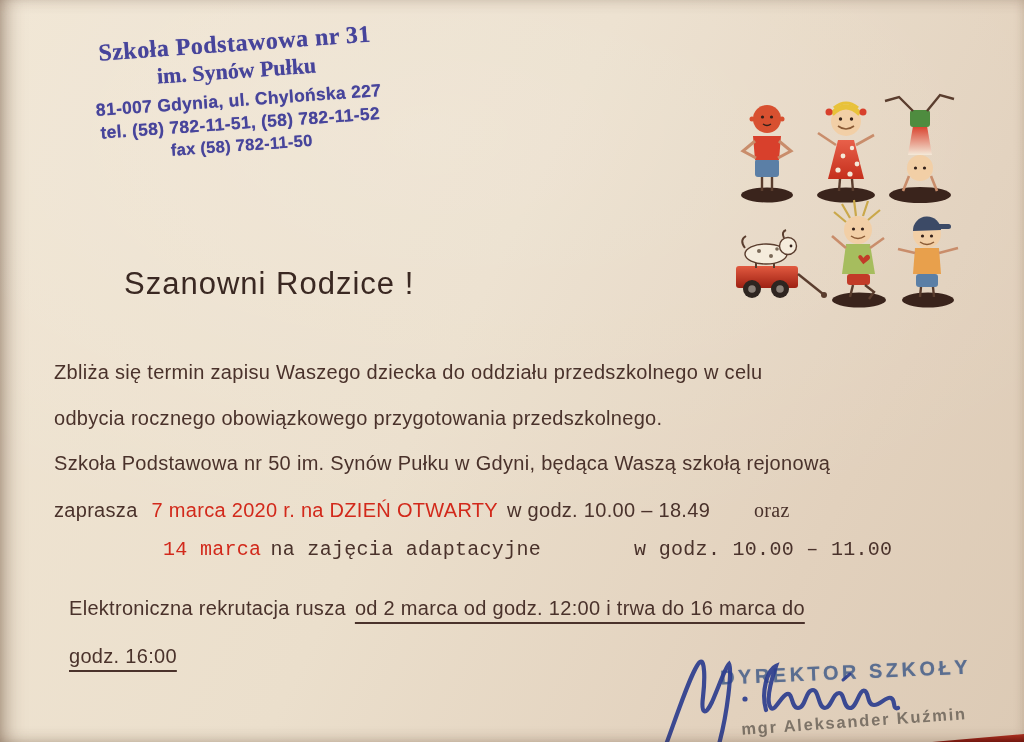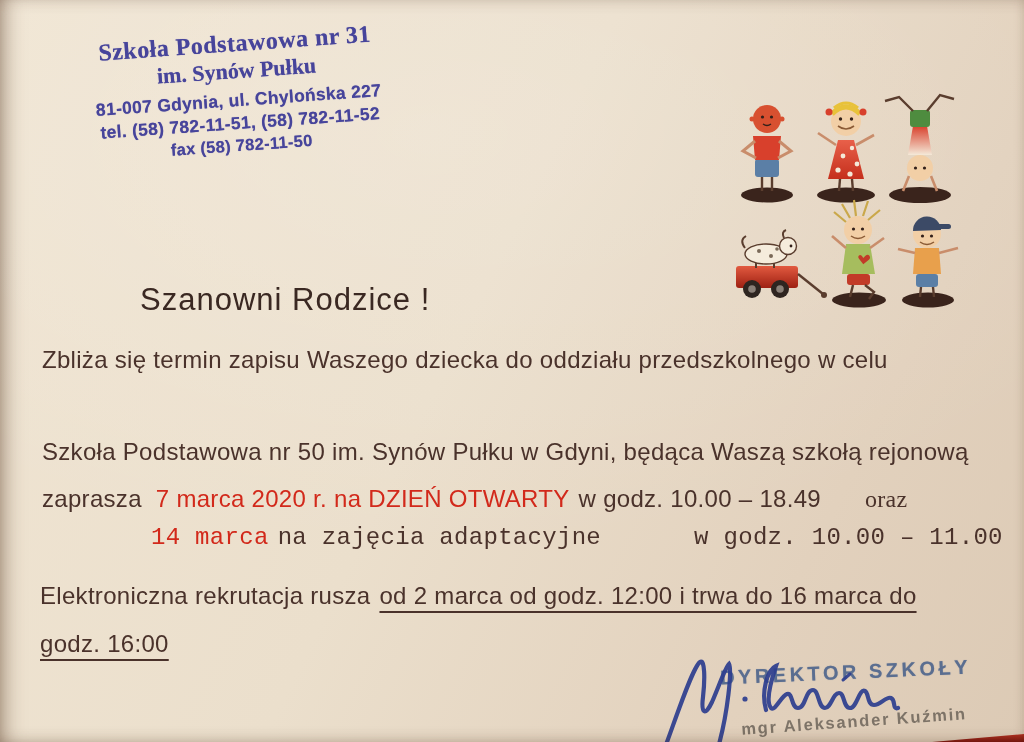--- a/index.html
+++ b/index.html
@@ -24,28 +24,28 @@
     color:#3e3c98;transform:rotate(-4deg);opacity:.95;
     text-shadow:0 0 .7px rgba(62,60,152,.75);
   }
   .school-stamp .st1{font-family:"Liberation Serif",serif;font-weight:700;font-size:24px;letter-spacing:.5px;}
   .school-stamp .st2{font-family:"Liberation Serif",serif;font-weight:700;font-size:22px;margin-top:1px;}
   .school-stamp .st3{font-weight:700;font-size:17.5px;margin-top:6px;letter-spacing:.3px;}
   .school-stamp .st4{font-weight:700;font-size:17.5px;margin-top:2px;letter-spacing:.3px;}
   .school-stamp .st5{font-weight:700;font-size:16.5px;margin-top:2px;letter-spacing:.3px;}
   
   .salutation{
-    position:absolute;left:124px;top:266px;margin:16px;
+    position:absolute;left:124px;top:266px;margin:0;
     font-size:31px;font-weight:400;letter-spacing:1px;color:#3a2822;
   }
-  .para{position:absolute;margin:4px;font-size:24px;letter-spacing:.3px;color:#4a322b;white-space:nowrap;}
+  .para{position:absolute;margin:16px;font-size:20px;letter-spacing:.3px;color:#4a322b;white-space:nowrap;}
   .p1{left:38px;top:333px;line-height:46px;}
   .p2{left:38px;top:424px;line-height:47px;}
   .l14{left:147px;top:517px;line-height:34px;font-family:Liberation Mono, monospace;}
-  .p3{left:36px;top:568px;line-height:48px;}
+  .p3{left:53px;top:568px;line-height:48px;}
   .red{color:#d2291b;text-align:center;}
   .gap-s{margin-left:9px;}
   .gap-m{margin-left:14px;}
   .gap-oraz{margin-left:44px;font-family:Liberation Serif, serif;}
   .gap-time{margin-left:93px;}
   .ul{text-decoration:underline;text-decoration-thickness:2px;text-underline-offset:7px;}
   
   .dir-stamp{
     position:absolute;left:720px;top:661px;font-size:20px;font-weight:700;
     letter-spacing:3.5px;color:rgba(77,100,140,.78);transform:rotate(-2.5deg);
@@ -194,20 +194,21 @@
       <rect x="194" y="186" width="22" height="13" rx="3" fill="#5b7fa6"></rect>
       <line x1="199" y1="199" x2="198" y2="209" stroke="#5a3d2e" stroke-width="2.4"></line>
       <line x1="211" y1="199" x2="212" y2="209" stroke="#5a3d2e" stroke-width="2.4"></line>
     </g>
   </svg>
 
   <h1 class="salutation">Szanowni Rodzice !</h1>
 
   <p class="para p1">
     <span>Zbliża się termin zapisu Waszego dziecka do oddziału przedszkolnego w celu</span><br>
+    <span>odbycia rocznego obowiązkowego przygotowania przedszkolnego.</span>
   </p>
 
   <p class="para p2">
     <span>Szkoła Podstawowa nr 50 im. Synów Pułku w Gdyni, będąca Waszą szkołą rejonową</span><br>
     <span>zaprasza</span><span class="red gap-m">7 marca 2020 r. na DZIEŃ OTWARTY</span><span class="gap-s">w godz. 10.00 – 18.49</span><span class="gap-oraz">oraz</span>
   </p>
 
   <p class="para l14">
     <span class="red">14 marca</span><span class="gap-s">na zajęcia adaptacyjne</span><span class="gap-time">w godz. 10.00 – 11.00</span>
   </p>

